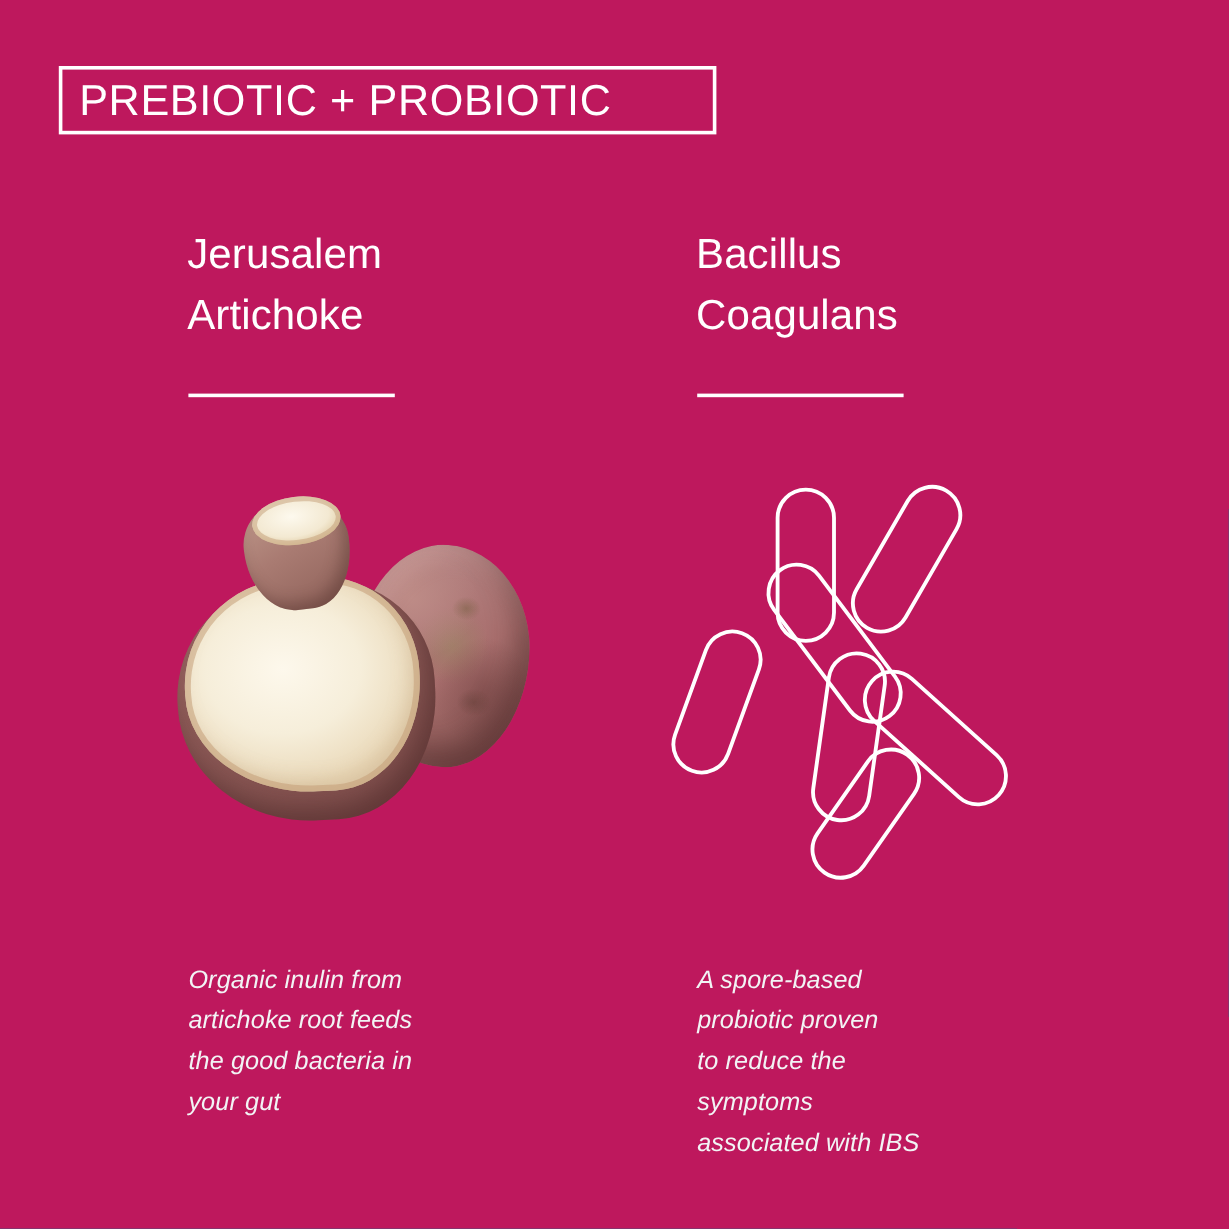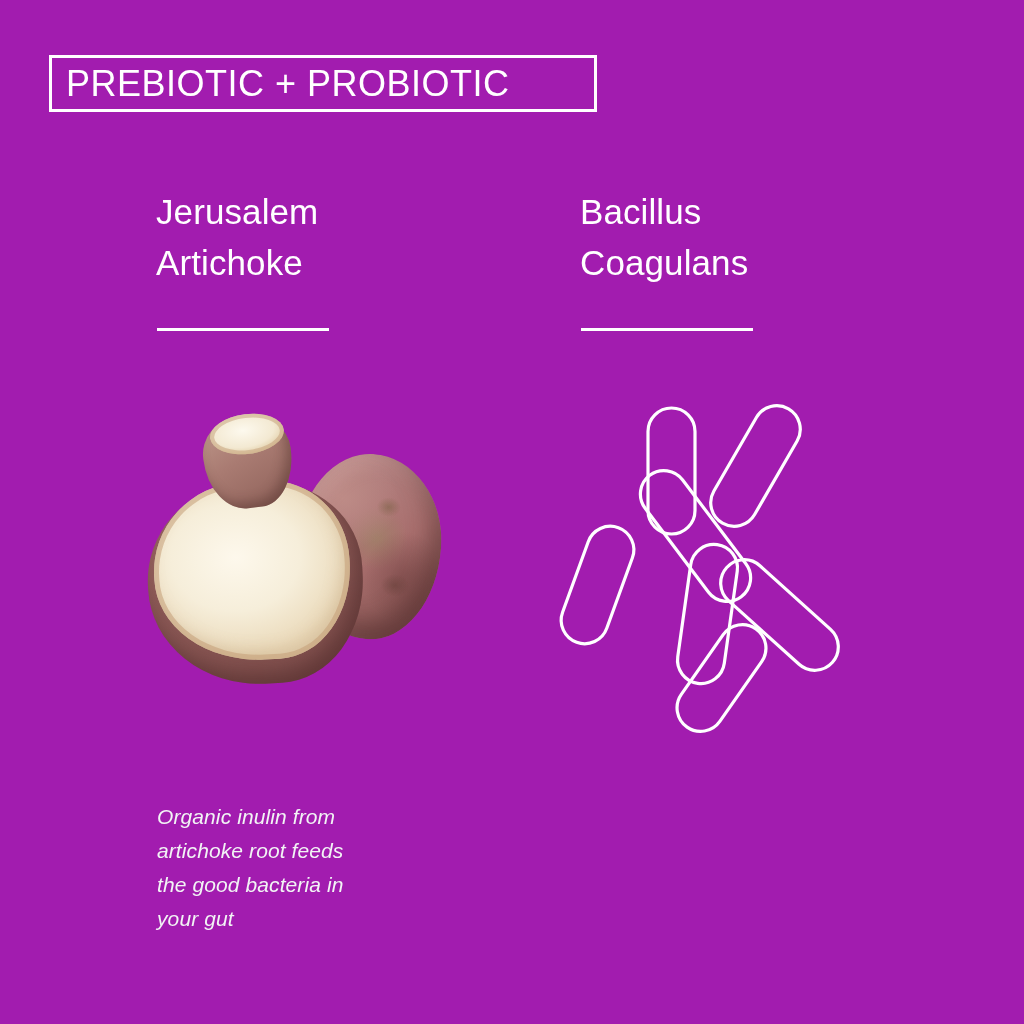--- a/index.html
+++ b/index.html
@@ -201,21 +201,21 @@
   }
   .bacillus-svg rect {
     fill: none;
     stroke: #ffffff;
     stroke-width: 3.2;
   }
 </style>
 </head>
 <body style="background: rgb(46, 96, 134);">
 
-<div class="poster" style="background: #a21caf;">
+<div class="poster" style="background: #be185d;">
 
   <div class="title-badge">
     <span class="title-text">PREBIOTIC + PROBIOTIC</span>
   </div>
 
   <div class="columns">
 
     <div class="col col-left">
 
       <h2 class="col-heading">Jerusalem
@@ -253,16 +253,21 @@
               <rect x="68" y="12" width="47" height="126" rx="23.5" ry="23.5" transform="rotate(0 91.5 75)"></rect>
               <rect x="92" y="64" width="47" height="152" rx="23.5" ry="23.5" transform="rotate(-37 115.5 140)"></rect>
               <rect x="152" y="4" width="47" height="132" rx="23.5" ry="23.5" transform="rotate(30 175.5 70)"></rect>
               <rect x="104" y="148" width="47" height="140" rx="23.5" ry="23.5" transform="rotate(8 127.5 218)"></rect>
               <rect x="176" y="148" width="47" height="142" rx="23.5" ry="23.5" transform="rotate(-48 199.5 219)"></rect>
               <rect x="118" y="222" width="47" height="120" rx="23.5" ry="23.5" transform="rotate(35 141.5 282)"></rect>
             </g>
         </svg>
       </div>
 
+      <p class="col-body">A spore-based
+probiotic proven
+to reduce the
+symptoms
+associated with IBS</p>
     </div>
 
   </div>
 </div>
 
 </body></html>

